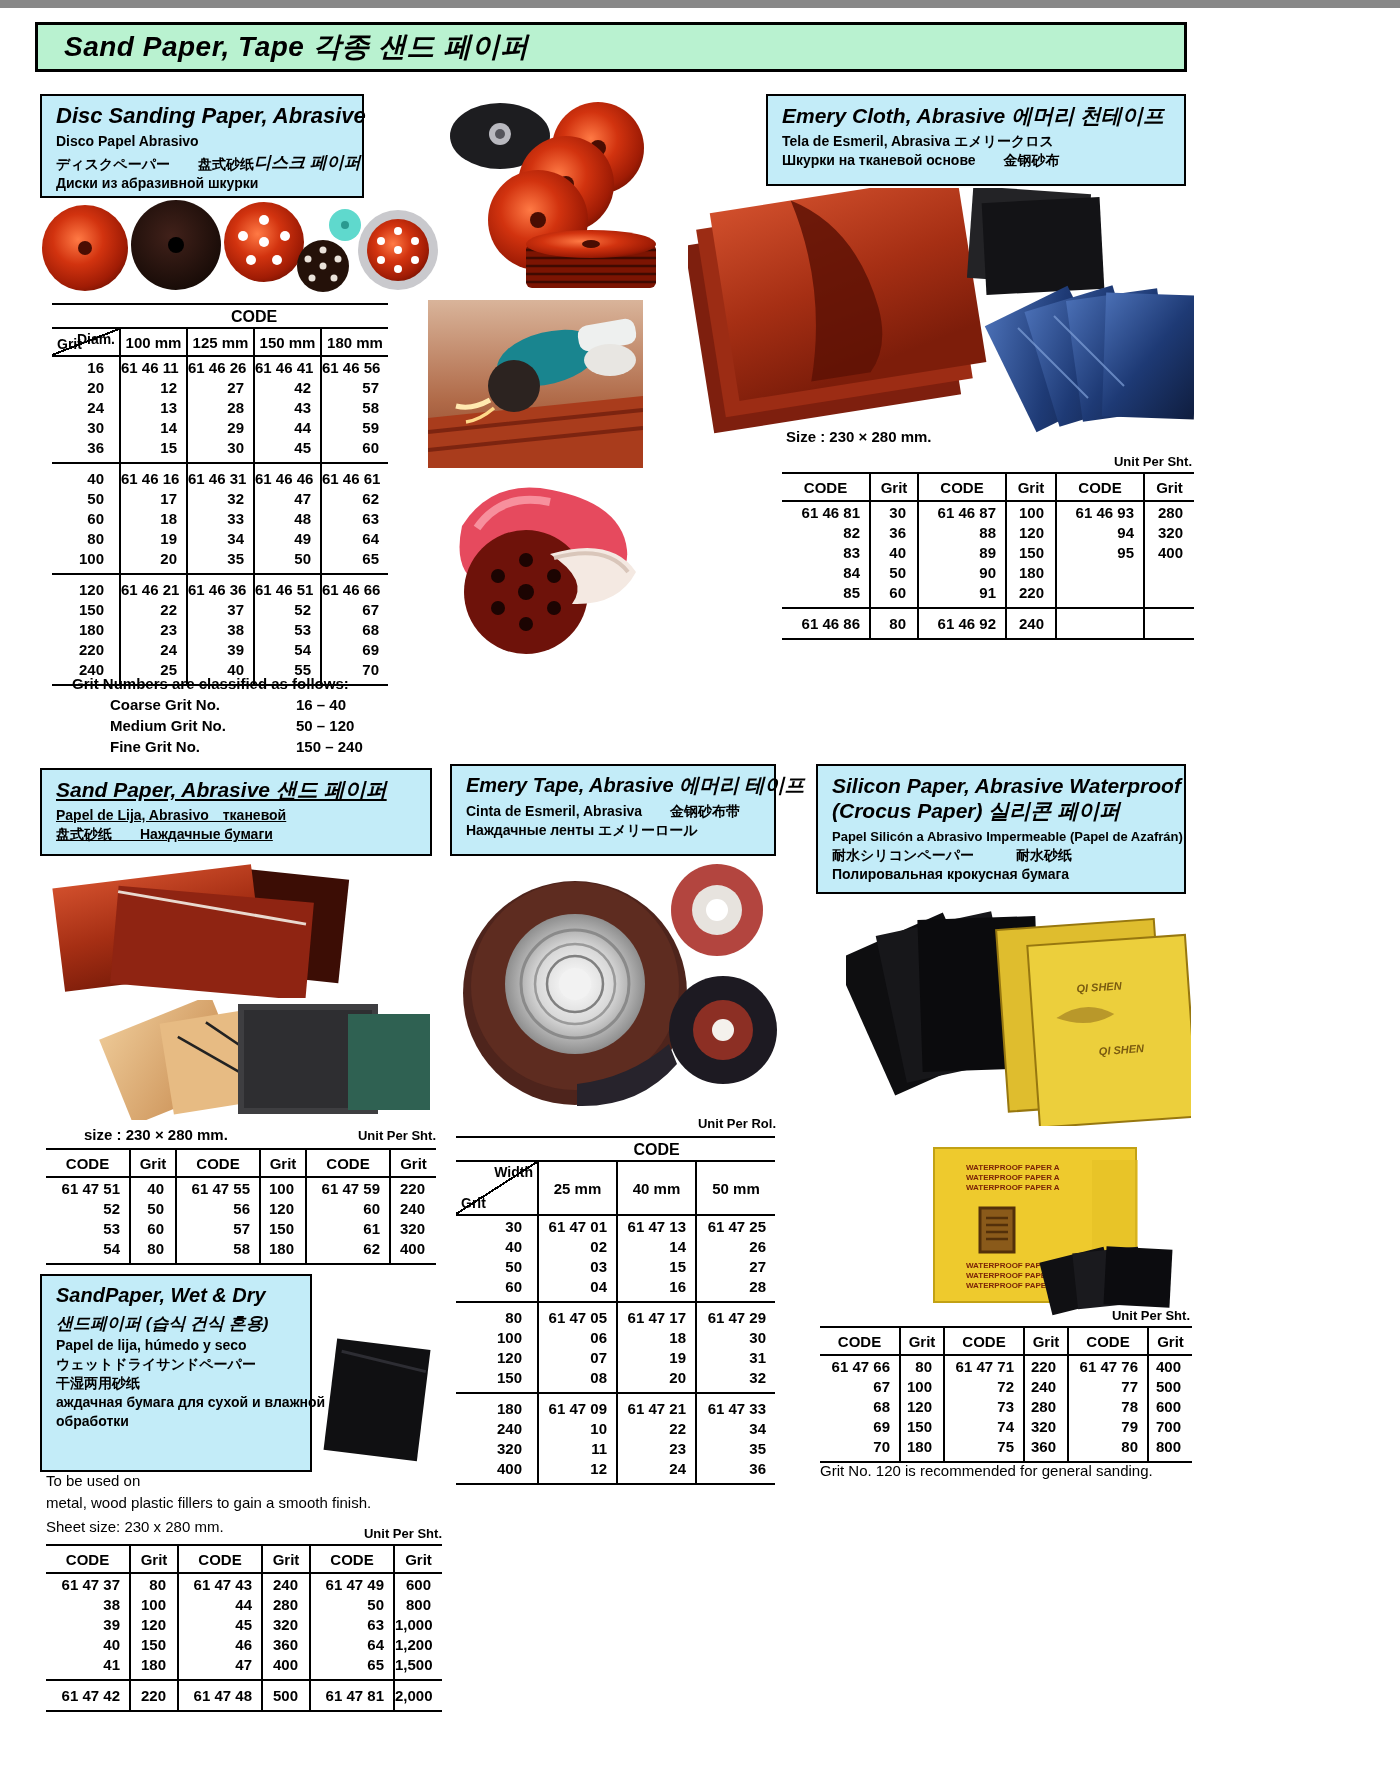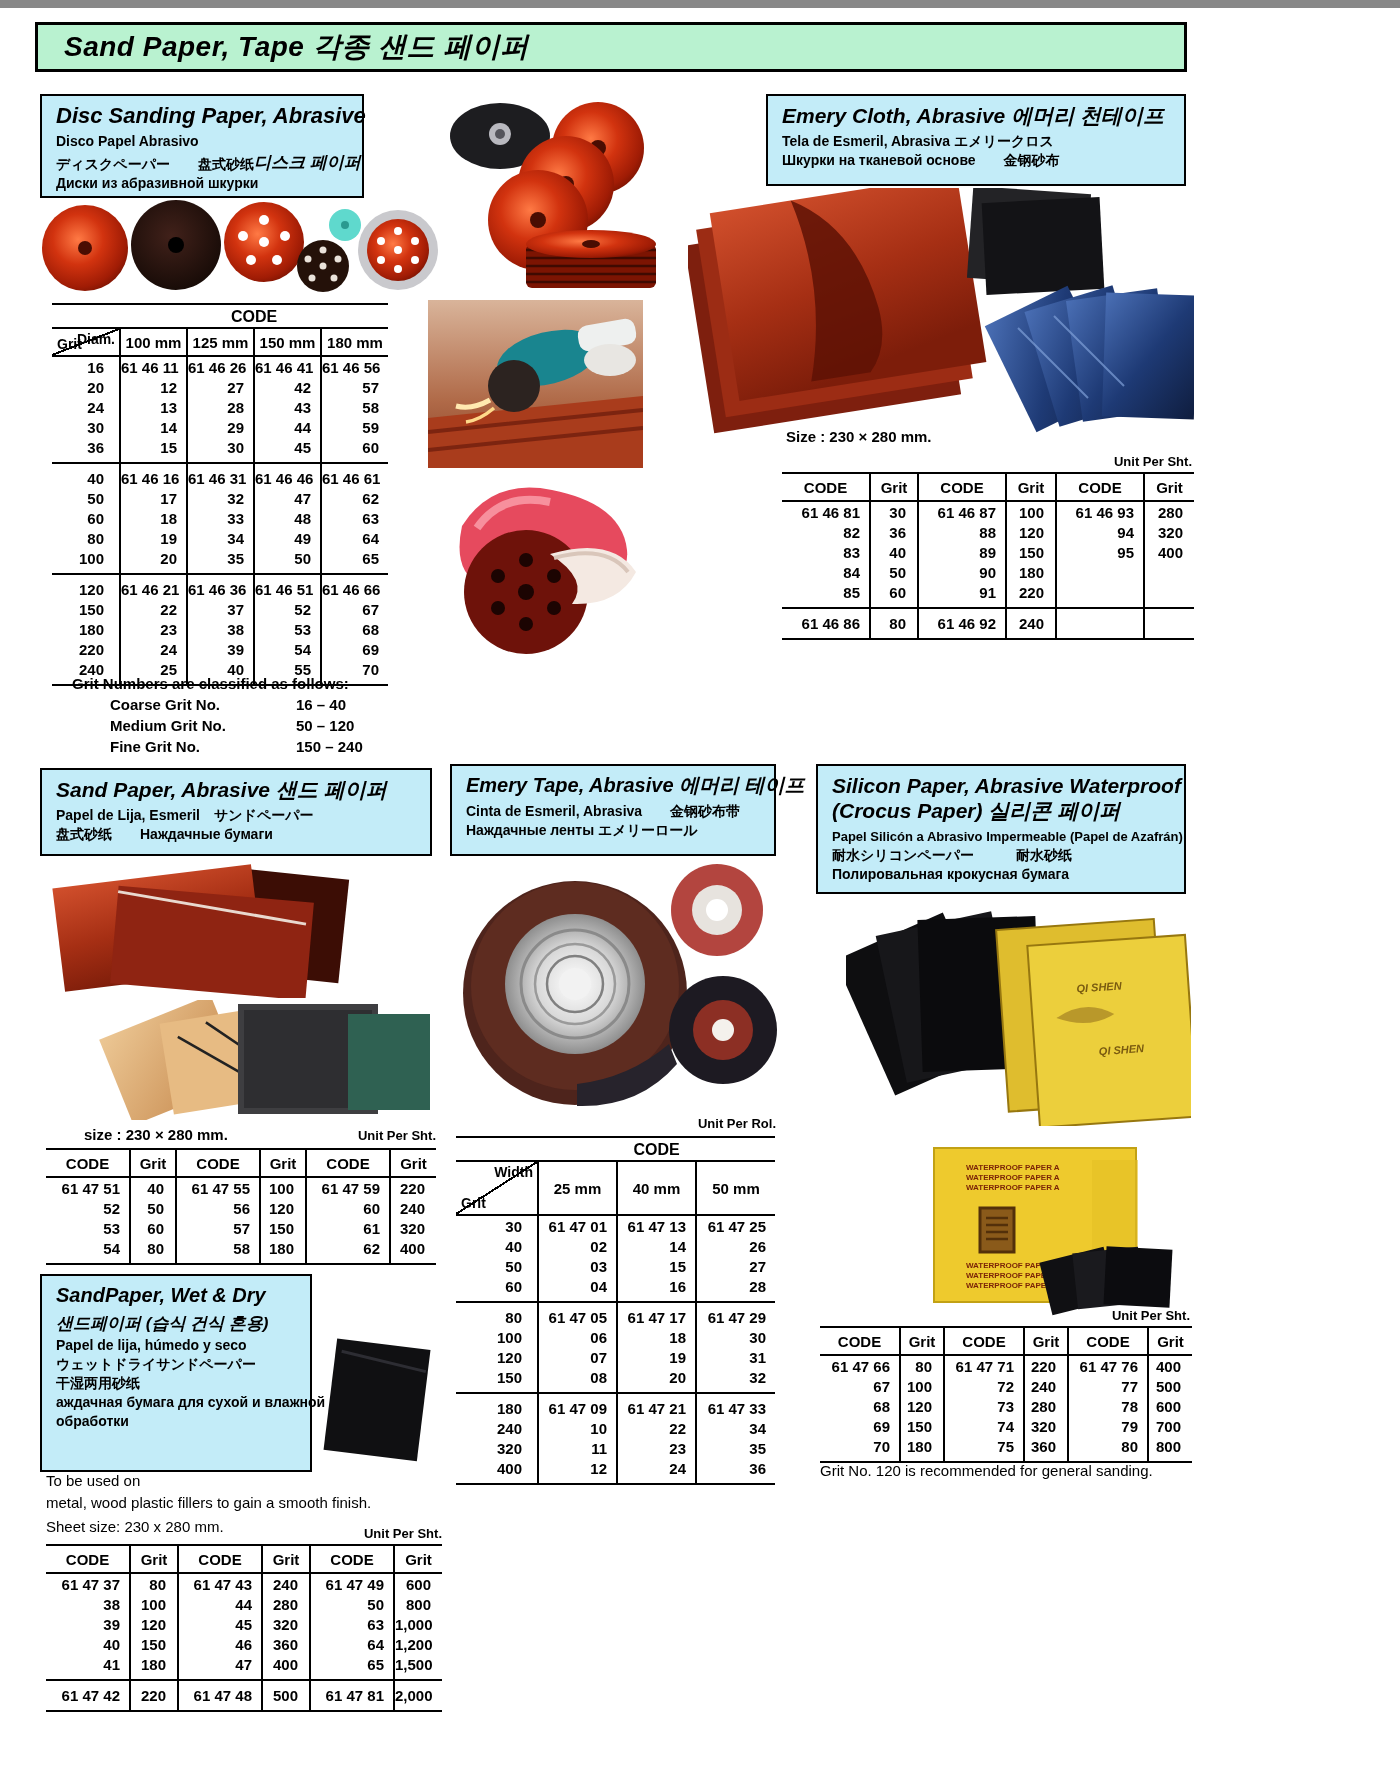--- a/index.html
+++ b/index.html
@@ -427,23 +427,23 @@
           <td class="c-code">61 46 86</td>
           <td class="c-grit">80</td>
           <td class="c-code">61 46 92</td>
           <td class="c-grit">240</td>
           <td class="c-code"></td>
           <td class="c-grit"></td>
         </tr>
       </tbody>
   </table>
 
-  <div class="hdr abs" style="left:40px; top:760px; width:392px; height:88px;">
+  <div class="hdr abs" style="left:40px; top:760px; width:392px; height:88px;text-decoration:underline;">
     <div class="title">Sand Paper, Abrasive 샌드 페이퍼</div>
-    <div class="line">Papel de Lija, Esmeril　サンドペーパー</div>
+    <div class="line">Papel de Lija, Abrasivo　тканевой</div>
     <div class="line">盘式砂纸　　Наждачные бумаги</div>
   </div>
 
   <svg class="img" style="left:50px; top:852px;" width="310" height="138" viewBox="0 0 310 138">
     <rect x="190" y="14" width="104" height="104" fill="#3c0d05" transform="rotate(6 242 66)"></rect>
     <rect x="8" y="16" width="200" height="104" fill="url(#gRedSheet)" transform="rotate(-7 108 68)"></rect>
     <rect x="64" y="34" width="196" height="98" fill="#8f2412" transform="rotate(5 162 83)"></rect>
     <path d="M64 40 l190 16" stroke="#e9d9cf" stroke-width="3" transform="rotate(5 162 83)"></path>
   </svg>
 

